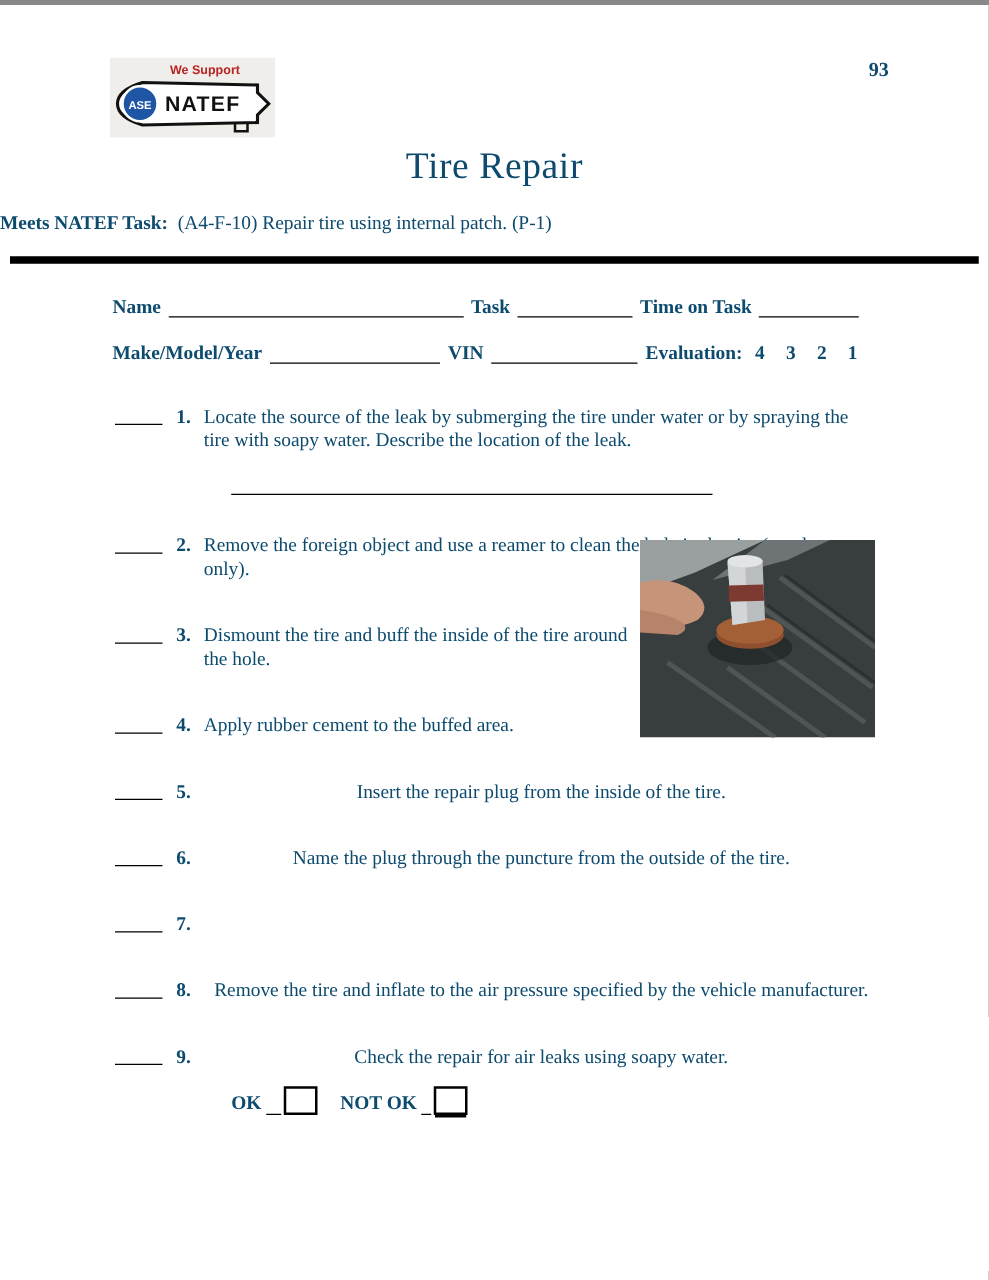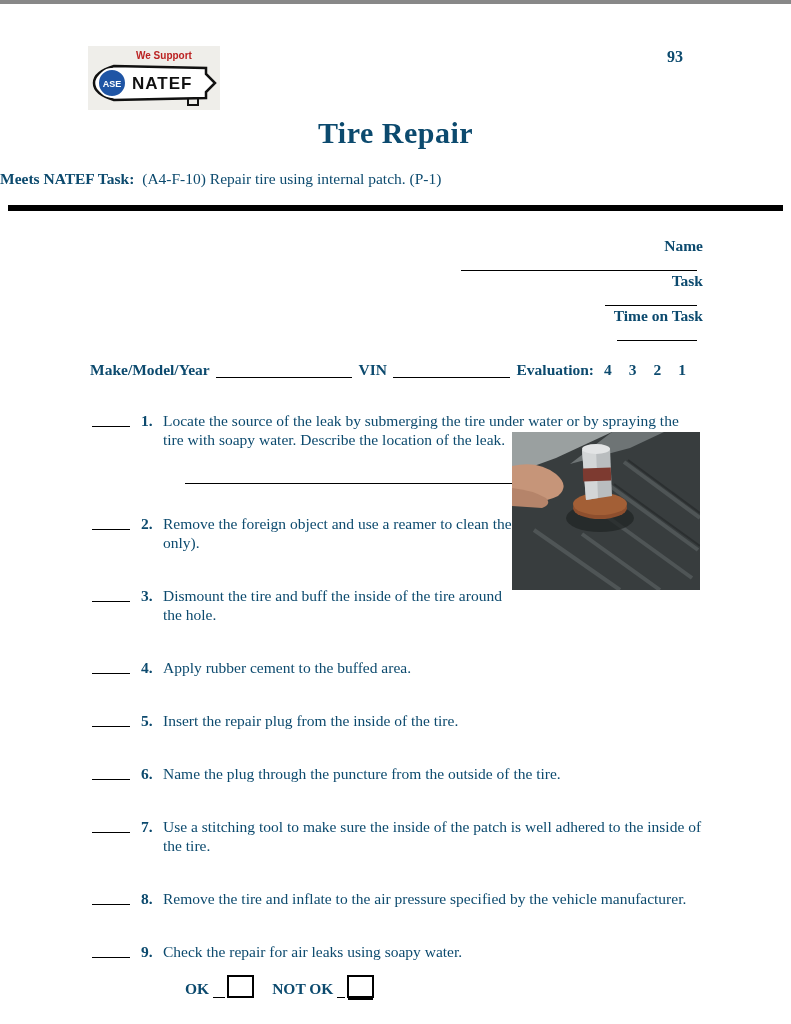--- a/index.html
+++ b/index.html
@@ -8,43 +8,43 @@
     width: 791px; height: 1024px;
     margin: 4px auto;
     background: #ffffff;
     font-family: "Liberation Serif", serif;
     color: #0c4a6e;
     overflow: hidden;
   }
   
   .header { position: relative; height: 112px; }
   .logo { position: absolute; left: 88px; top: 42px; width: 132px; height: 64px; }
-  .page-number { position: absolute; right: 108px; top: 44px; font-weight: bold; font-size: 16px; }
-  
-  .title { text-align: center; font-size: 30px; font-weight: bold; margin: 0; letter-spacing: 0.5px; }
+  .page-number { position: absolute; right: 80px; top: 44px; font-weight: bold; font-size: 16px; }
+  
+  .title { text-align: center; font-size: 30px; font-weight: normal; margin: 0; letter-spacing: 0.5px; }
   .task-line { text-align: left; font-size: 15.5px; margin-top: 20px; }
   .task-line b { margin-right: 4px; }
   .rule { height: 6px; background: #000; margin: 17px 8px 0 8px; }
   
   .form-row { display: flex; align-items: flex-end; padding: 0 88px 0 90px; font-size: 15.5px; }
-  .form-row.r1 { margin-top: 26px; flex-direction: column; }
+  .form-row.r1 { margin-top: 26px; }
   .form-row.r2 { margin-top: 19px; justify-content: space-between; }
   .lbl { font-weight: bold; white-space: nowrap; }
   .field { display: inline-block; border-bottom: 1.3px solid #000; height: 15px; margin: 0 6px 1px 6px; }
   .f-name { width: 236px; } .f-date { width: 92px; } .f-time { width: 80px; }
   .f-make { width: 143px; } .f-vin { width: 123px; }
   .eval-nums { font-weight: bold; margin-left: 10px; white-space: nowrap; }
   .eval-nums span { margin-right: 17px; }
   
   .steps { margin: 32px 88px 0 92px; font-size: 15.5px; line-height: 19px; }
   .step { display: flex; align-items: flex-start; margin-bottom: 34px; }
   .step .blank { flex: none; width: 38px; height: 15px; border-bottom: 1.3px solid #000; margin-right: 11px; }
   .step .num { flex: none; font-weight: bold; width: 22px; }
   .step .text { }
-  .w1 { width: 522px; } .w2 { width: 522px; } .w3 { width: 350px; } .w7 { width: 546px; } .wfull { width: 556px; }
+  .w1 { width: 522px; } .w2 { width: 522px; } .w3 { width: 350px; } .w7 { width: 546px; } .wfull { width: 556px; text-align: center; }
   .step.s1 { margin-bottom: 20px; }
   .step.s9 { margin-bottom: 14px; }
   .describe-row { margin: 0 0 26px 93px; }
   .describe-line { display: inline-block; width: 385px; height: 13px; border-bottom: 1px solid #000; }
   
   .photo { position: absolute; left: 512px; top: 428px; width: 188px; height: 158px; }
   .photo svg { display: block; }
   
   .ok-row { display: flex; align-items: flex-end; margin-left: 93px; font-size: 15.5px; text-align: center; }
   .ok-row .lbl { margin-right: 4px; }
@@ -138,21 +138,20 @@
 
     <div class="step">
       <span class="blank"></span>
       <span class="num">6.</span>
       <div class="text wfull">Name the plug through the puncture from the outside of the tire.</div>
     </div>
 
     <div class="step">
       <span class="blank"></span>
       <span class="num">7.</span>
-      <div class="text w7">Use a stitching tool to make sure the inside of the patch is well adhered to the inside of the tire.</div>
     </div>
 
     <div class="step">
       <span class="blank"></span>
       <span class="num">8.</span>
       <div class="text wfull">Remove the tire and inflate to the air pressure specified by the vehicle manufacturer.</div>
     </div>
 
     <div class="step s9">
       <span class="blank"></span>

